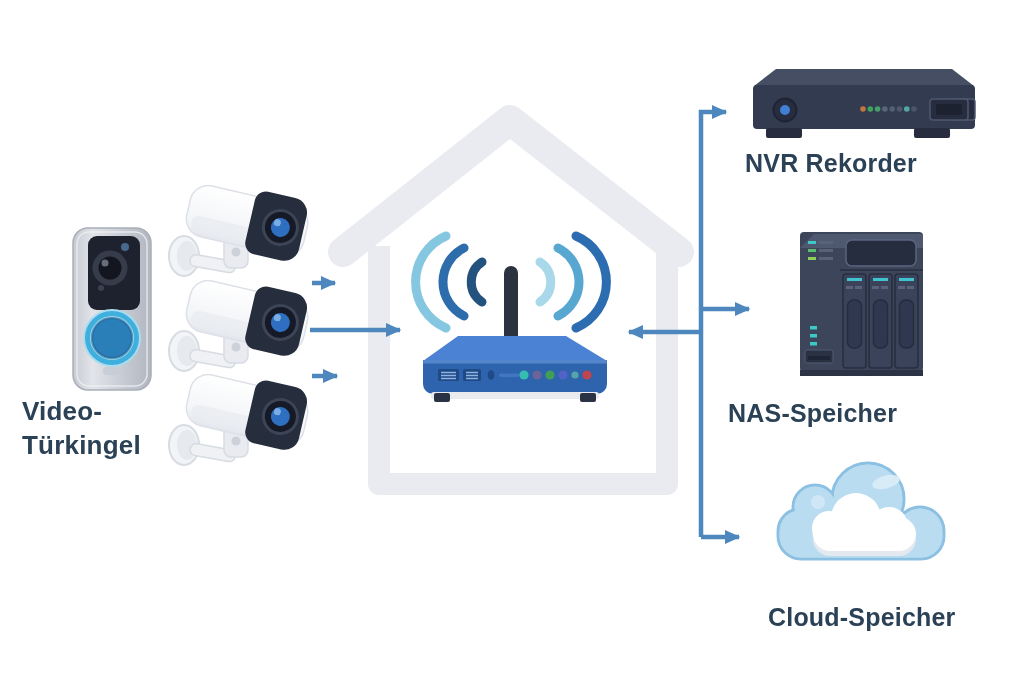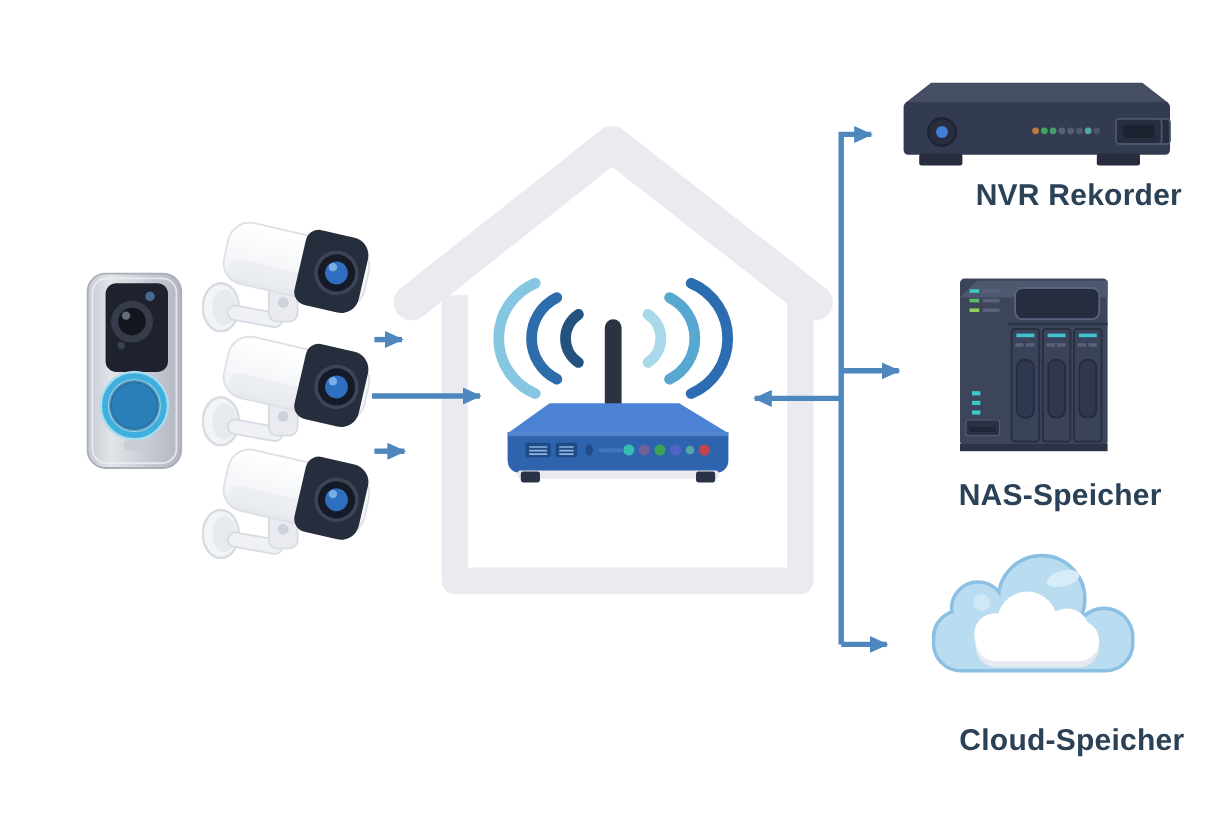--- a/index.html
+++ b/index.html
@@ -2,21 +2,21 @@
 <html><head>
 <meta charset="utf-8">
 <style>
   html,body{margin:0;padding:0;background:#ffffff;}
   .canvas{
     position:relative;width:1024px;height:683px;background:#ffffff;
     font-family:"Liberation Sans",sans-serif;overflow:hidden;
   }
   .abs{position:absolute;}
   .node-label{
-    position:absolute;text-align:right;color:#2b4156;font-weight:600;
+    position:absolute;text-align:left;color:#2b4156;font-weight:600;
     font-size:26px;letter-spacing:.2px;line-height:34px;
   }
   .node-label.sm{font-size:25px;}
   svg{display:block;}
 </style>
 </head>
 <body>
 
 <div class="canvas">
 
@@ -225,22 +225,24 @@
     </g>
     <g fill="#ffffff">
       <circle cx="88" cy="63" r="25"></circle>
       <circle cx="121" cy="71" r="19"></circle>
       <circle cx="61" cy="73" r="17"></circle>
       <rect x="45" y="62" width="103" height="34" rx="17"></rect>
     </g>
   </svg>
 
   <div class="node-label" style="left:22px;top:394px;width:180px">
+    <div>Video-</div>
+    <div>Türkingel</div>
   </div>
 
 
   <div class="node-label sm" style="left:745px;top:146px;width:240px">NVR Rekorder</div>
 
   <div class="node-label sm" style="left:728px;top:396px;width:240px">NAS-Speicher</div>
 
-  <div class="node-label sm" style="left:732px;top:600px;width:255px">Cloud-Speicher</div>
+  <div class="node-label sm" style="left:768px;top:600px;width:255px">Cloud-Speicher</div>
 
 </div>
 
 </body></html>

